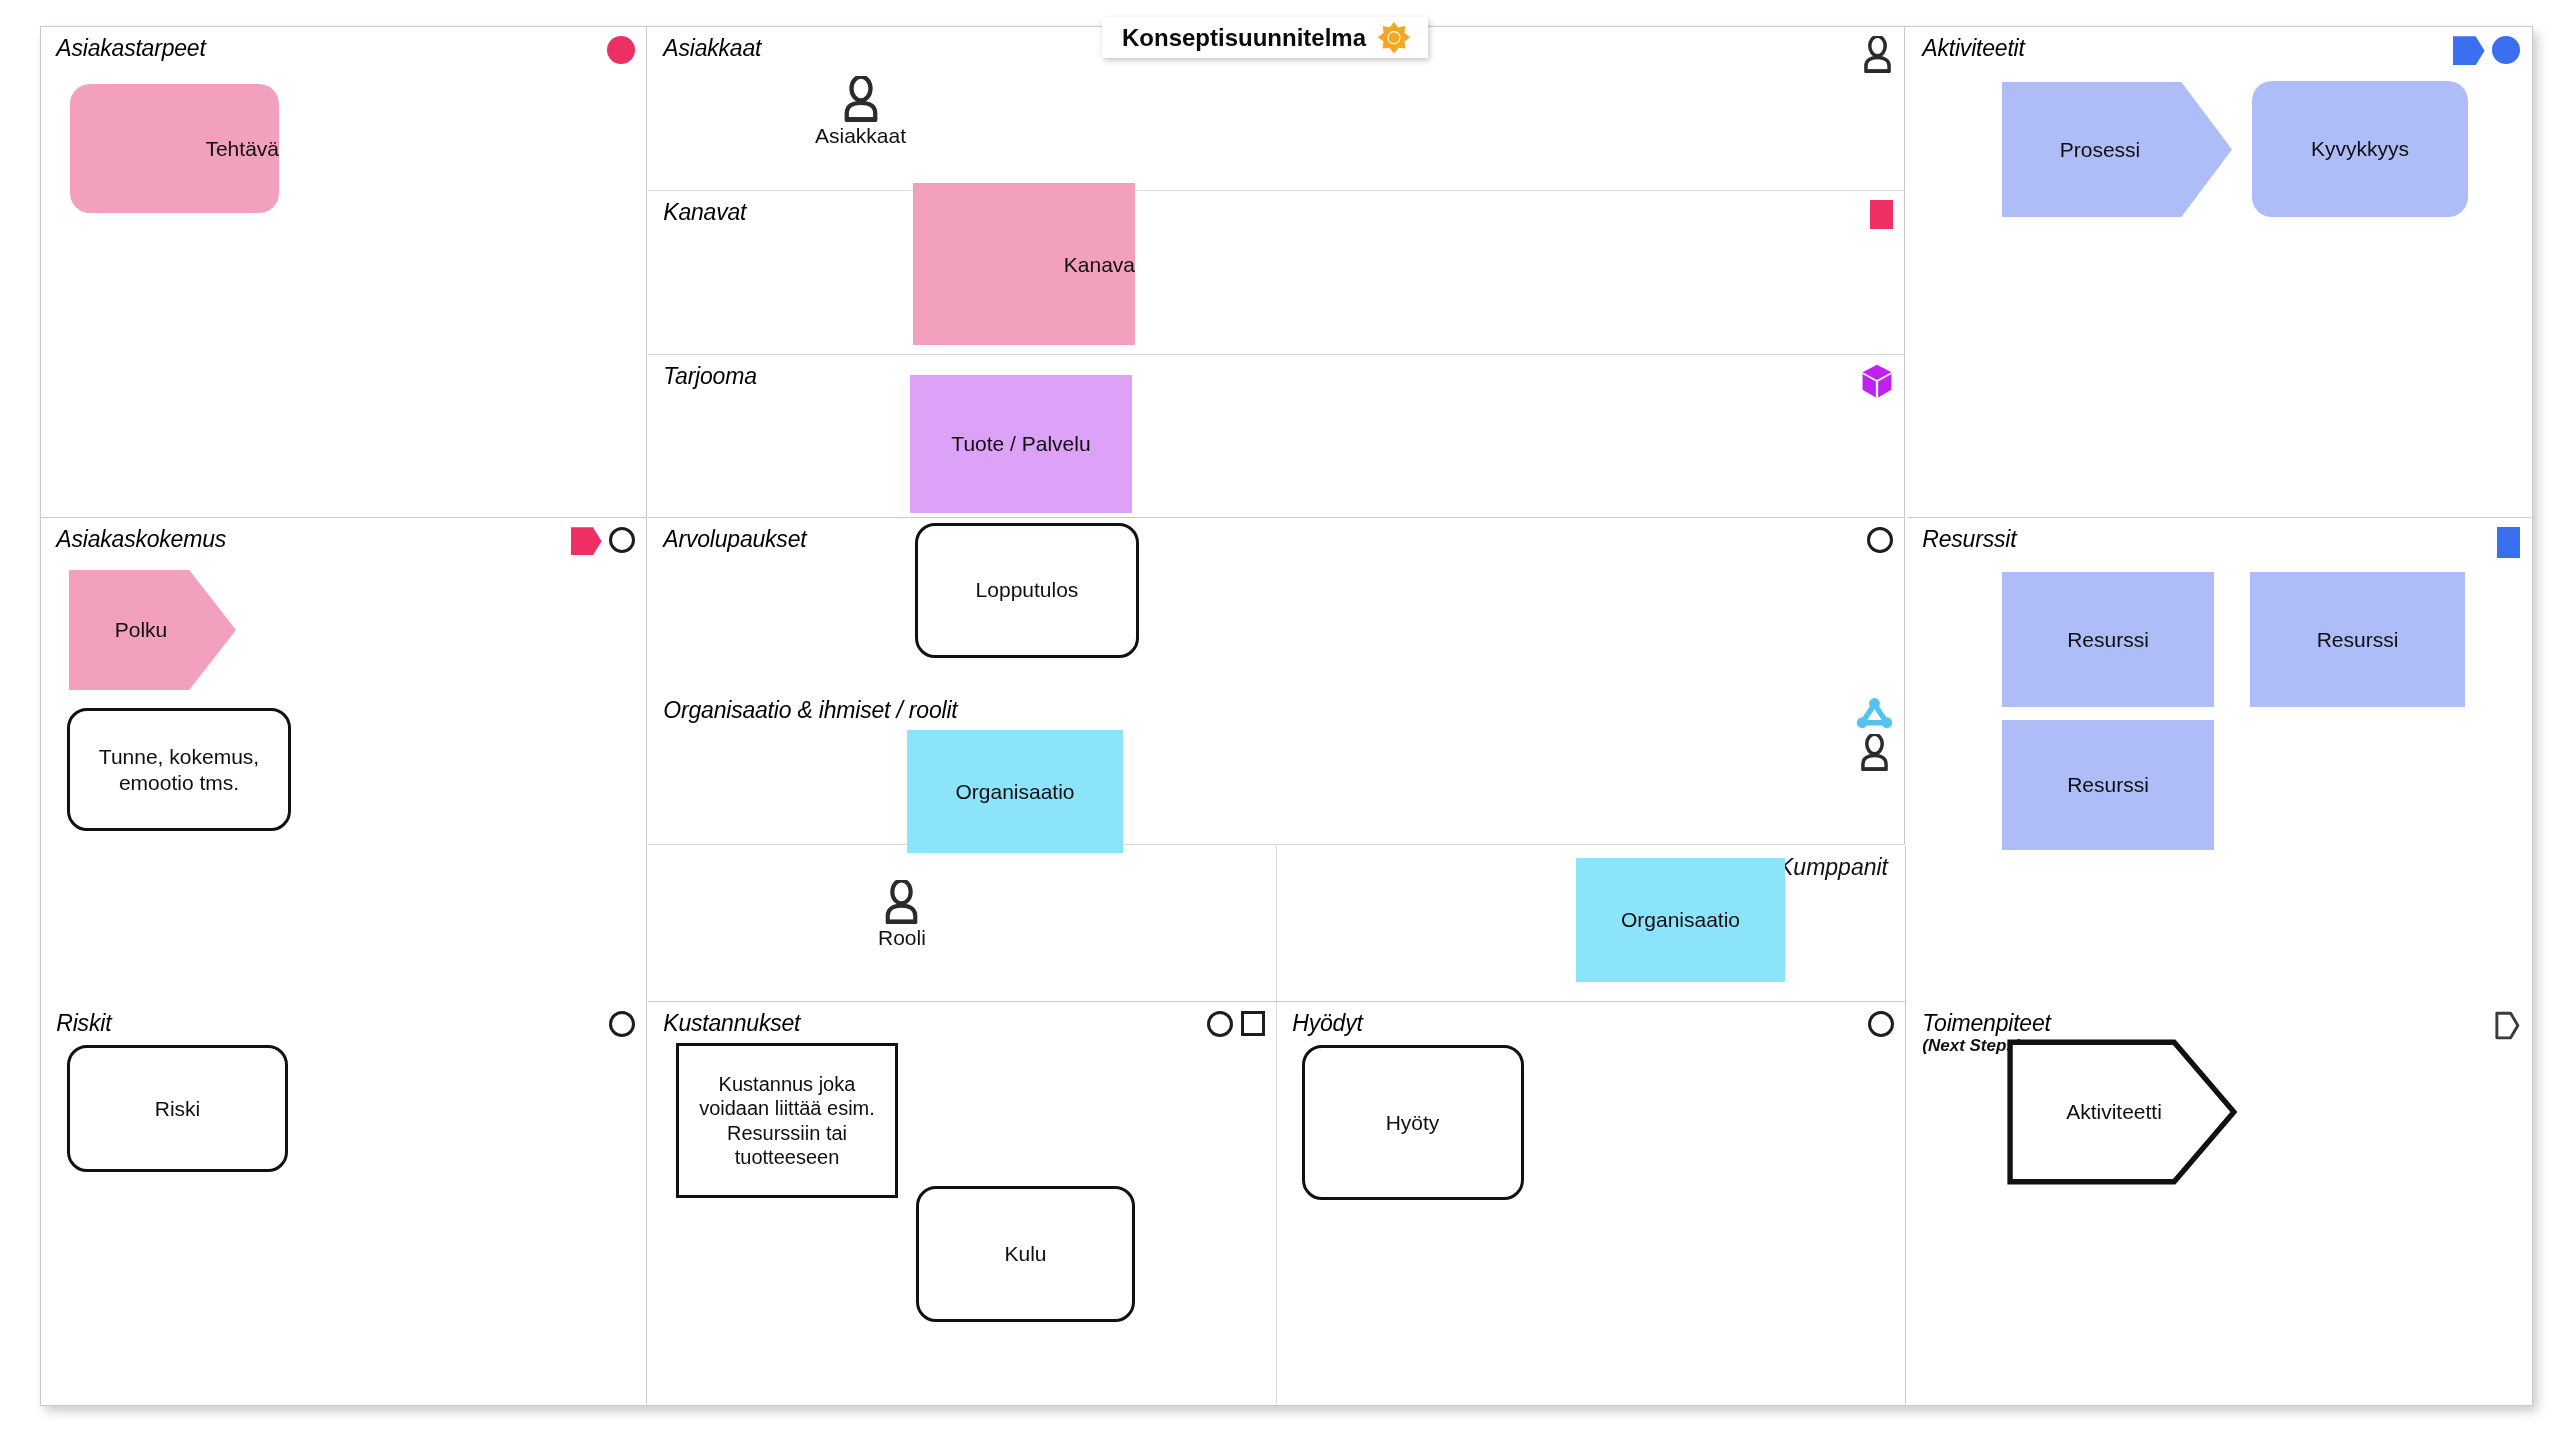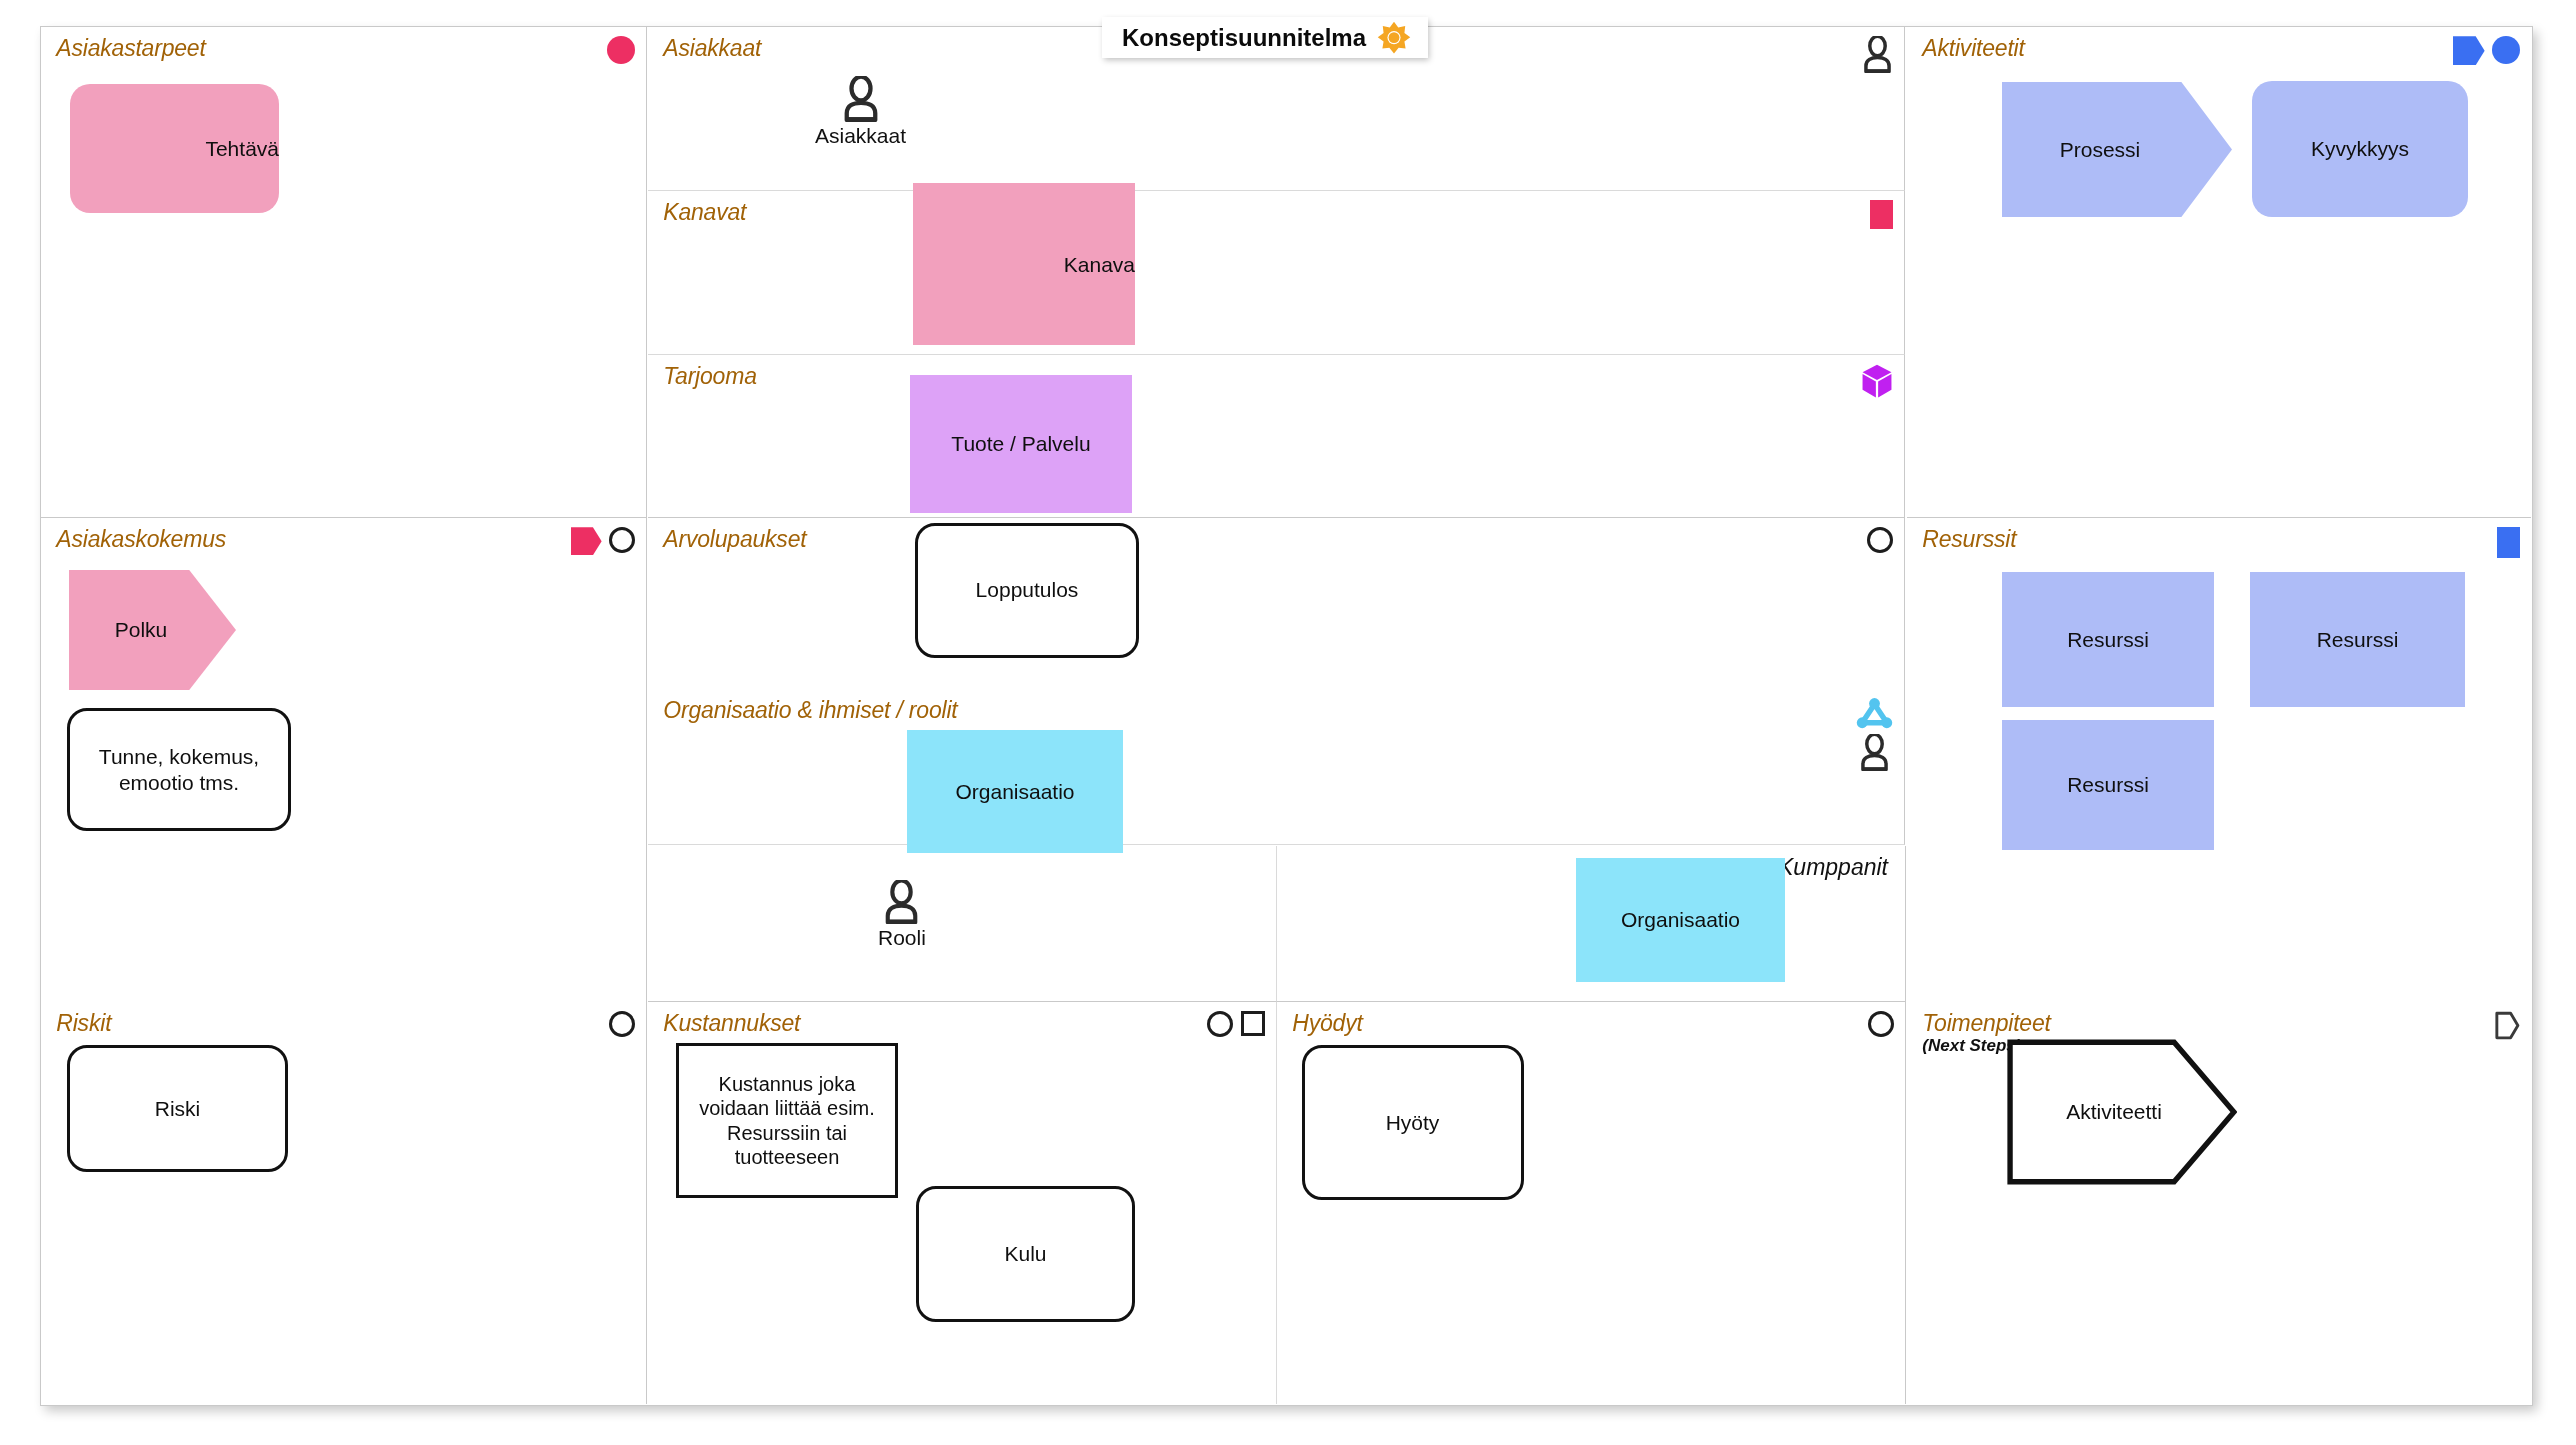--- a/index.html
+++ b/index.html
@@ -46,21 +46,21 @@
   .bdr-b { border-bottom: 1.5px solid #c9c9c9; }
   .bdr-thin-b { border-bottom: 0.8px solid #dadada; }
   .bdr-thin-r { border-right: 0.8px solid #dadada; }
 
   .cell-title {
     position: absolute;
     left: 15.3px;
     top: 7.7px;
     font-size: 23px;
     font-style: italic;
-    color: #a16207;
+    color: #000000;
     white-space: nowrap;
     letter-spacing: -0.2px;
   }
   .cell-subtitle {
     position: absolute;
     left: 15.3px;
     top: 34px;
     font-size: 17px;
     font-style: italic;
     font-weight: bold;

